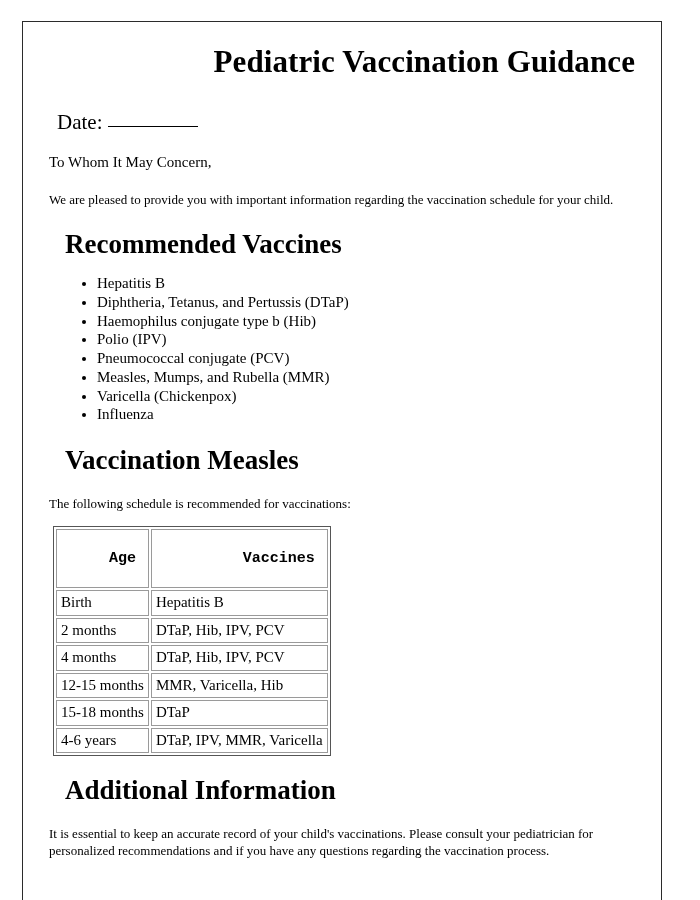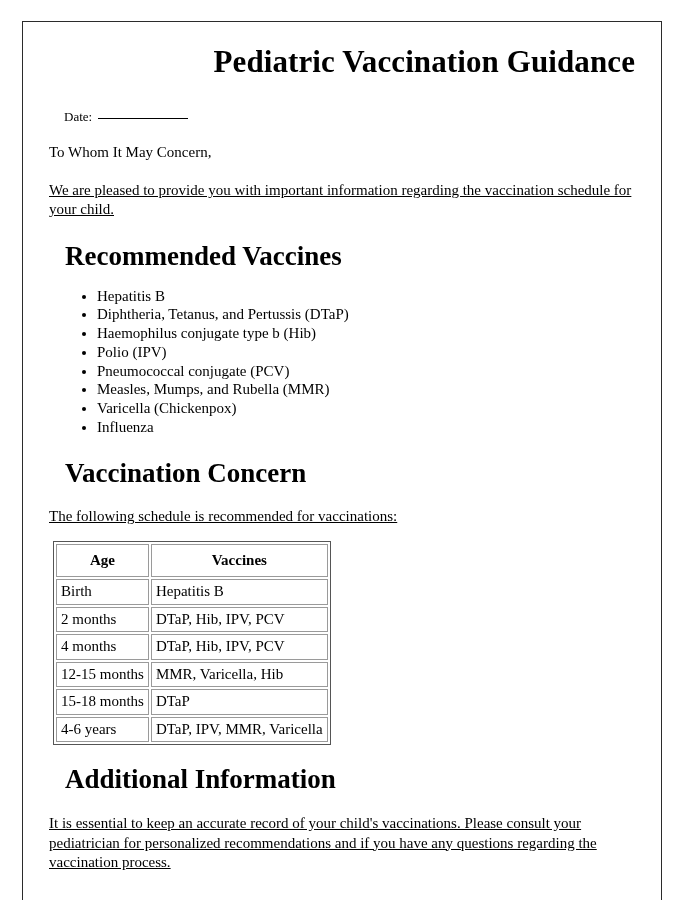--- a/index.html
+++ b/index.html
@@ -31,36 +31,35 @@
   h1.doc-title {
     font-family: "Liberation Serif", "DejaVu Serif", serif;
     font-size: 31px;
     font-weight: bold;
     margin: 0 0 0 0;
     line-height: 1.15;
     letter-spacing: 0.1px;
     text-align: right;
   }
   .date-line {
-    font-size: 13px;
-    margin: 29px 0 0 15px;
+    font-size: 21px;
+    margin: 29px 0 0 8px;
     line-height: 1.25;
   }
   .date-blank {
     display: inline-block;
     width: 90px;
     border-bottom: 1.5px solid #000;
     margin-left: 6px;
     vertical-align: 2px;
   }
   p.body-text {
-    font-size: 15px;
+    font-size: 13px;
     line-height: 1.32;
     margin: 18px 0 0 0;
-    text-decoration: underline;
   }
   p.salutation {
     font-size: 15px;
     margin: 18px 0 0 0;
     line-height: 1.32;
   }
   h2.section-title {
     font-size: 27px;
     font-weight: bold;
     margin: 20px 0 0 16px;
@@ -92,22 +91,23 @@
     border: 1px solid #9a9a9a;
     padding: 2px 4px;
     font-size: 15px;
     line-height: 1.3;
     font-weight: normal;
     text-align: left;
     white-space: nowrap;
   }
   table.schedule-table th {
     font-weight: bold;
-    text-align: center;
-    padding: 6px 12px;
+    text-align: right;
+    padding: 19px 12px;
+    font-family: Liberation Mono, monospace;
   }
 </style>
 </head>
 <body>
 
 <div class="page">
   <div class="page-inner">
 
     <h1 class="doc-title">Pediatric Vaccination Guidance</h1>
 
@@ -125,21 +125,21 @@
       <li>Hepatitis B</li>
       <li>Diphtheria, Tetanus, and Pertussis (DTaP)</li>
       <li>Haemophilus conjugate type b (Hib)</li>
       <li>Polio (IPV)</li>
       <li>Pneumococcal conjugate (PCV)</li>
       <li>Measles, Mumps, and Rubella (MMR)</li>
       <li>Varicella (Chickenpox)</li>
       <li>Influenza</li>
     </ul>
 
-    <h2 class="section-title">Vaccination Concern</h2>
+    <h2 class="section-title">Vaccination Measles</h2>
 
     <p class="body-text">The following schedule is recommended for vaccinations:</p>
 
     <table class="schedule-table">
       <thead>
         <tr>
           <th>Age</th>
           <th>Vaccines</th>
         </tr>
       </thead>

